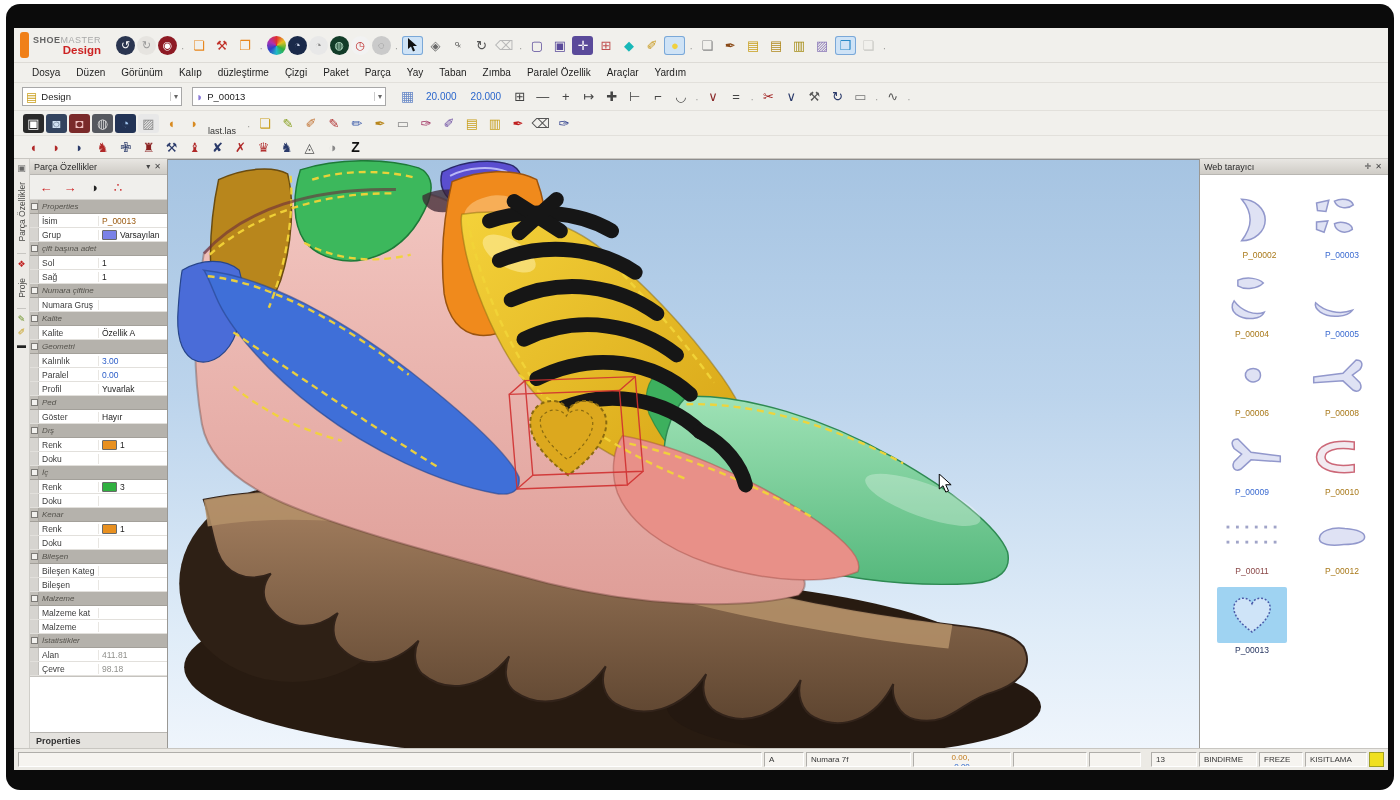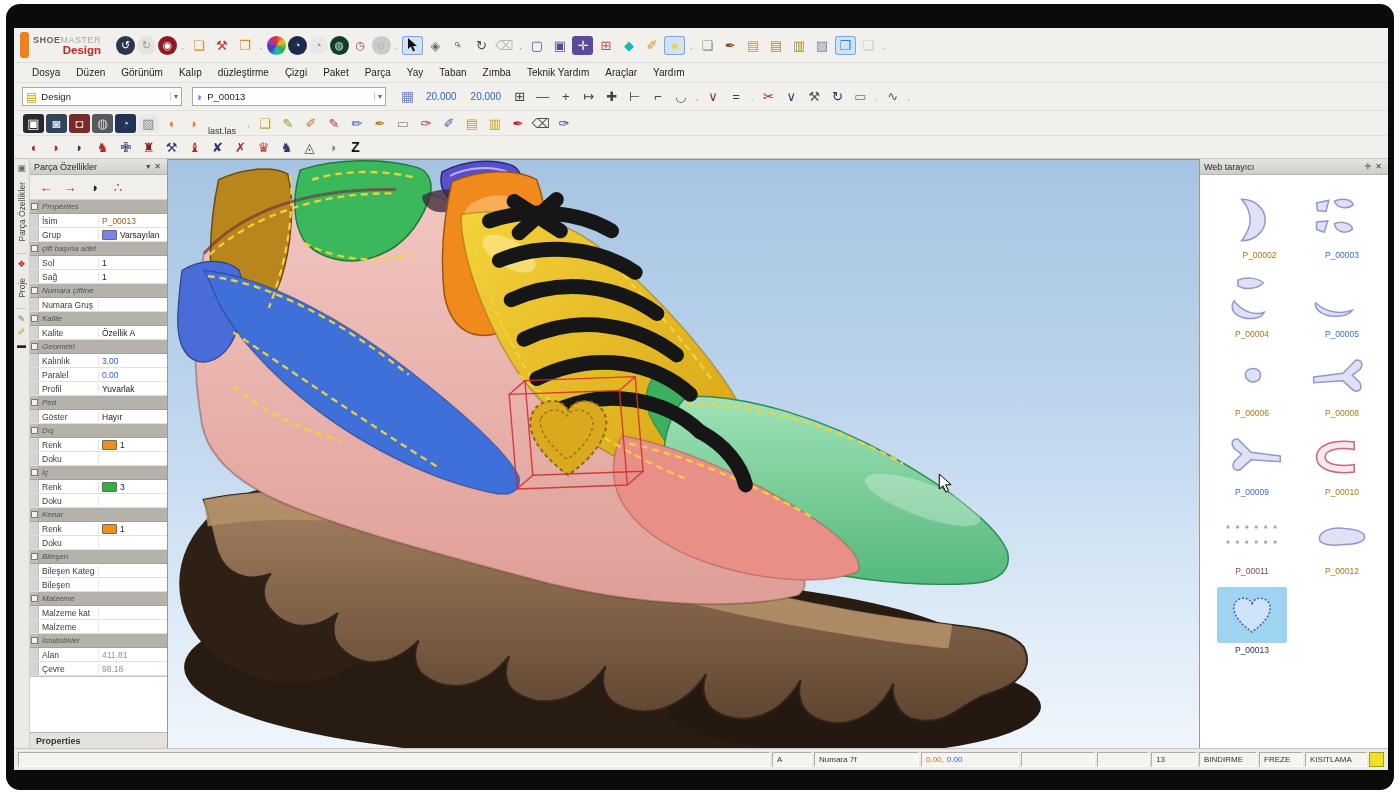--- a/index.html
+++ b/index.html
@@ -144,21 +144,21 @@
       <span class="menu-item">Düzen</span>
       <span class="menu-item">Görünüm</span>
       <span class="menu-item">Kalıp</span>
       <span class="menu-item">düzleştirme</span>
       <span class="menu-item">Çizgi</span>
       <span class="menu-item">Paket</span>
       <span class="menu-item">Parça</span>
       <span class="menu-item">Yay</span>
       <span class="menu-item">Taban</span>
       <span class="menu-item">Zımba</span>
-      <span class="menu-item">Teknik Yardım</span>
+      <span class="menu-item">Paralel Özellik</span>
       <span class="menu-item">Araçlar</span>
       <span class="menu-item">Yardım</span>
     </nav>
 
   <div class="tb2">
     <div class="combo" style="width:152px">
       <span class="cic" style="color:#caa020">▤</span>
       <span class="ctext">Design</span>
       <span class="carr">▾</span>
     </div>
@@ -725,25 +725,25 @@
             <div class="tlab" style="color: rgb(36, 51, 95);">P_00013</div>
           </div>
         </div>
     </aside>
   </div>
 
   <div class="statusbar" id="statusbar">
       <span class="scell flex"></span>
       <span class="scell" style="width: 30px;">A</span>
       <span class="scell" style="width: 95px;">Numara 7f</span>
-      <span class="scell" style="width: 88px;">
+      <span class="scell" style="width: 88px; flex-direction: column;">
         <span class="o">0.00,</span>
         <span class="b">0.00</span>
       </span>
       <span class="scell" style="width: 64px;"></span>
       <span class="scell" style="width: 42px;"></span>
-      <span class="scell" style="width: 36px;">13</span>
+      <span class="scell" style="width: 36px; margin-left: 8px;">13</span>
       <span class="scell" style="width: 48px;">BINDIRME</span>
       <span class="scell" style="width: 34px;">FREZE</span>
       <span class="scell" style="width: 52px;">KISITLAMA</span>
       <span class="ycell"></span>
     </div>
 </div>
 
 </body></html>

